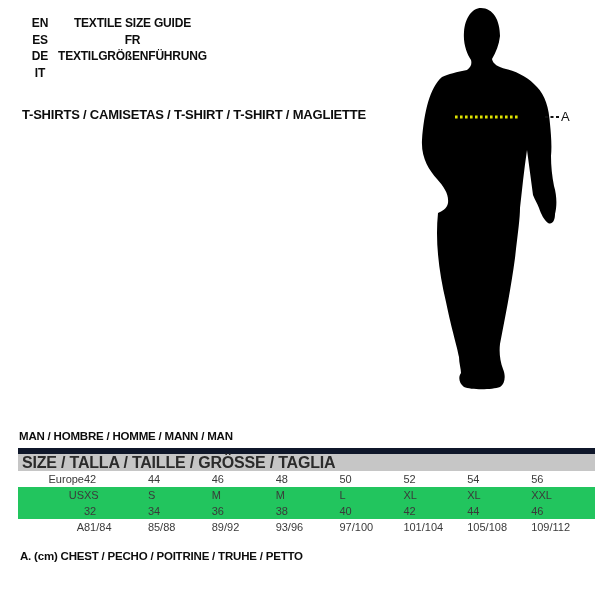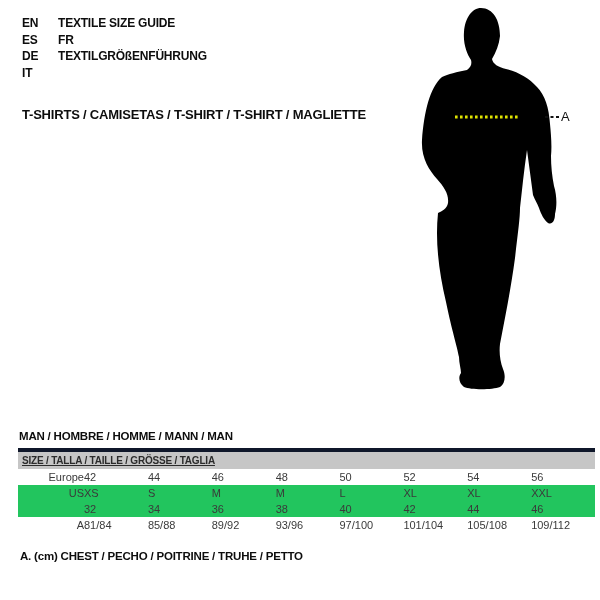--- a/index.html
+++ b/index.html
@@ -8,21 +8,21 @@
     background:#ffffff;
     font-family:"Liberation Sans","DejaVu Sans",sans-serif;
     color:#111;
     -webkit-font-smoothing:antialiased;
   }
   
   .lang-block{
     position:absolute;top:15px;left:22px;
     display:grid;grid-template-columns:36px auto;
     font-size:12px;font-weight:bold;letter-spacing:-0.2px;
-    line-height:16.6px;color:#0d0d0d;white-space:nowrap;
+    line-height:16.6px;color:#0d0d0d;white-space:nowrap;text-align:center;
   }
   
   .garments{
     position:absolute;top:106px;left:22px;
     font-size:13px;font-weight:bold;letter-spacing:-0.2px;
     line-height:17px;color:#0d0d0d;white-space:nowrap;
   }
   
   .figure-svg{position:absolute;top:0;left:0;}
   .a-label{
@@ -32,25 +32,24 @@
   
   .section-title{
     position:absolute;top:423px;left:19px;
     font-size:11.5px;font-weight:bold;letter-spacing:-0.2px;color:#0d0d0d;
     white-space:nowrap;
     margin-top:7px;
   }
   
   .table-wrap{position:absolute;top:448px;left:18px;width:577px;}
   .table-header{
-    background:#c6c6c6;border-top:4px solid #0f172a;
+    background:#c6c6c6;border-top:6px solid #0f172a;
     height:17px;line-height:17px;padding-left:4px;
-    font-size:10px;font-weight:bold;letter-spacing:-0.2px;color:#2b2b2b;
+    font-size:16px;font-weight:bold;letter-spacing:-0.2px;color:#2b2b2b;
     white-space:nowrap;
-    text-decoration:underline;
   }
   table.sizes{
     width:100%;border-collapse:collapse;table-layout:fixed;
     font-size:11px;color:#3a3a3a;
   }
   table.sizes td{
     height:16px;padding:0;text-align:left;vertical-align:middle;
     white-space:nowrap;overflow:visible;
   }
   table.sizes td.rowlabel{width:66px;text-align:right;padding-left:4px;}

